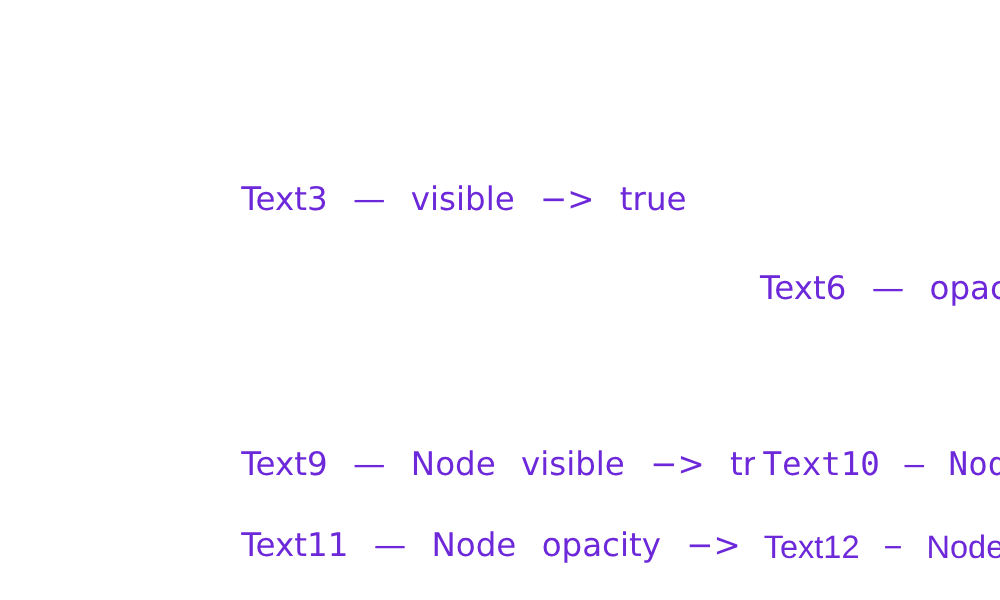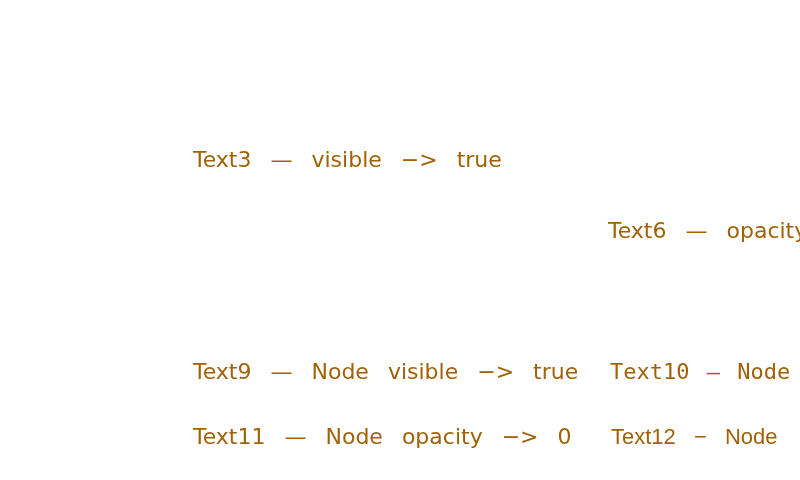--- a/index.html
+++ b/index.html
@@ -9,23 +9,23 @@
   body {
     position: relative;
     width: 800px;
     height: 480px;
     overflow: hidden;
     background: #ffffff;
   }
   .txt {
     position: absolute;
     white-space: pre;
-    font-size: 22px;
+    font-size: 26px;
     line-height: 26px;
-    color: #a16207;
+    color: #6d28d9;
   }
   .f-sans {
     font-family: "DejaVu Sans", sans-serif;
     word-spacing: 12px;
   }
   .f-mono {
     font-family: "DejaVu Sans Mono", monospace;
     word-spacing: 4px;
   }
   .f-lib {

